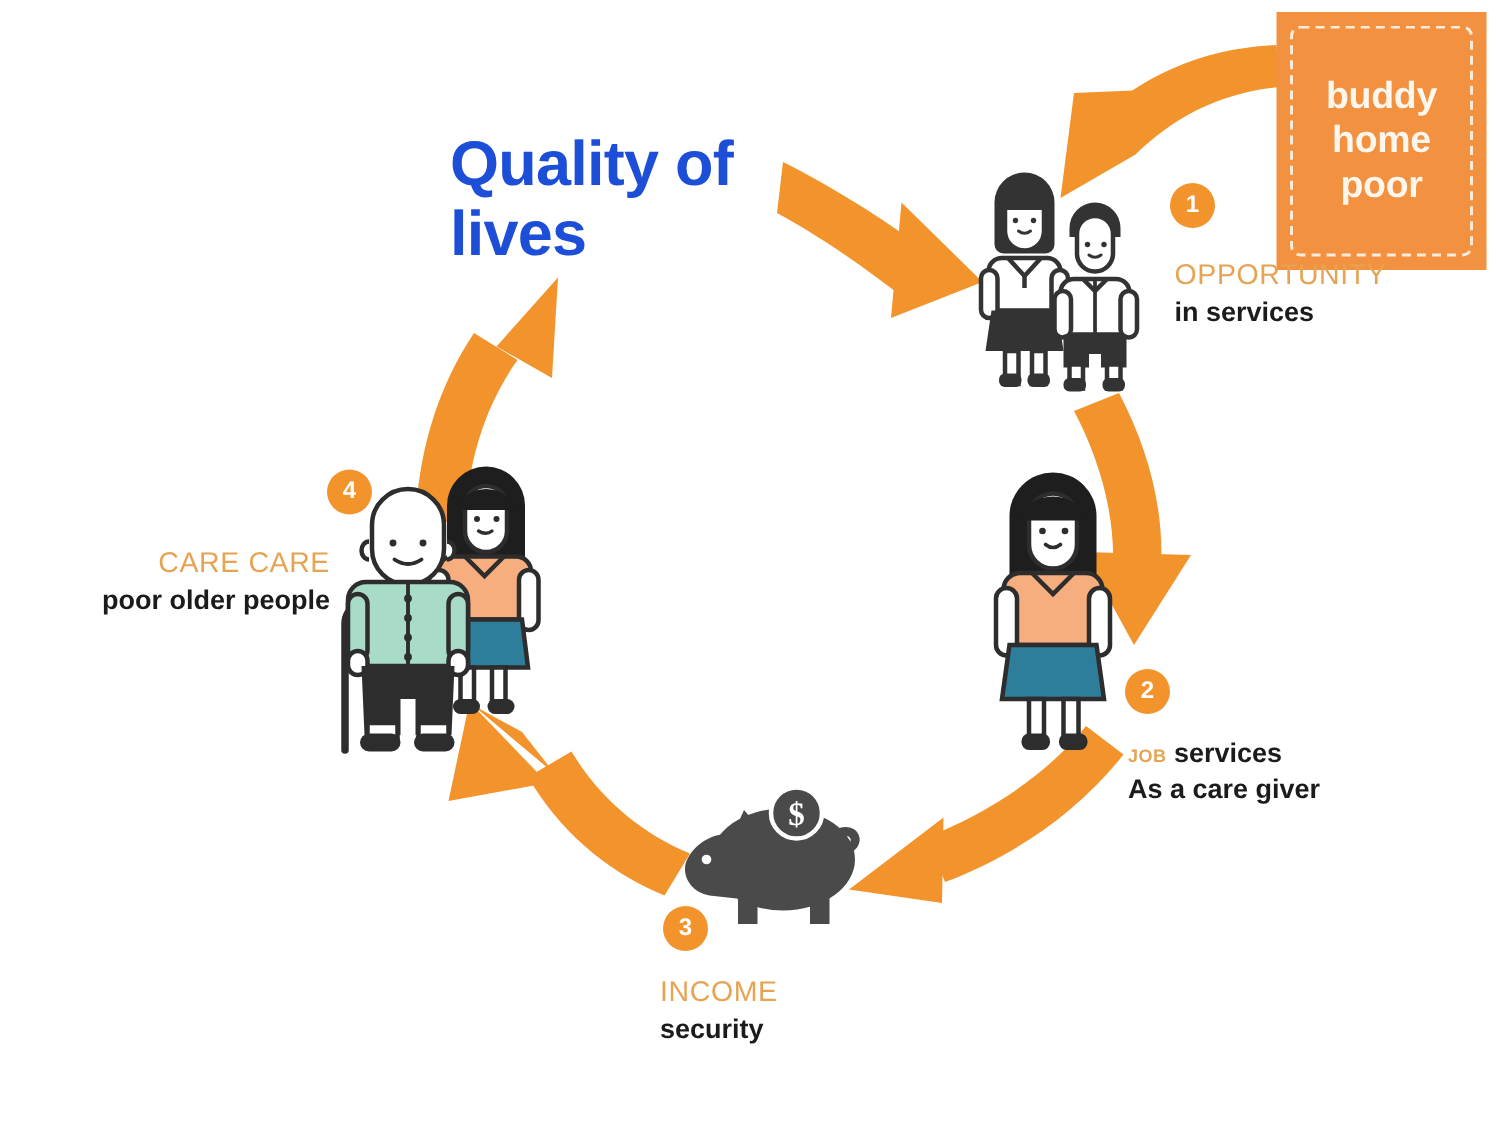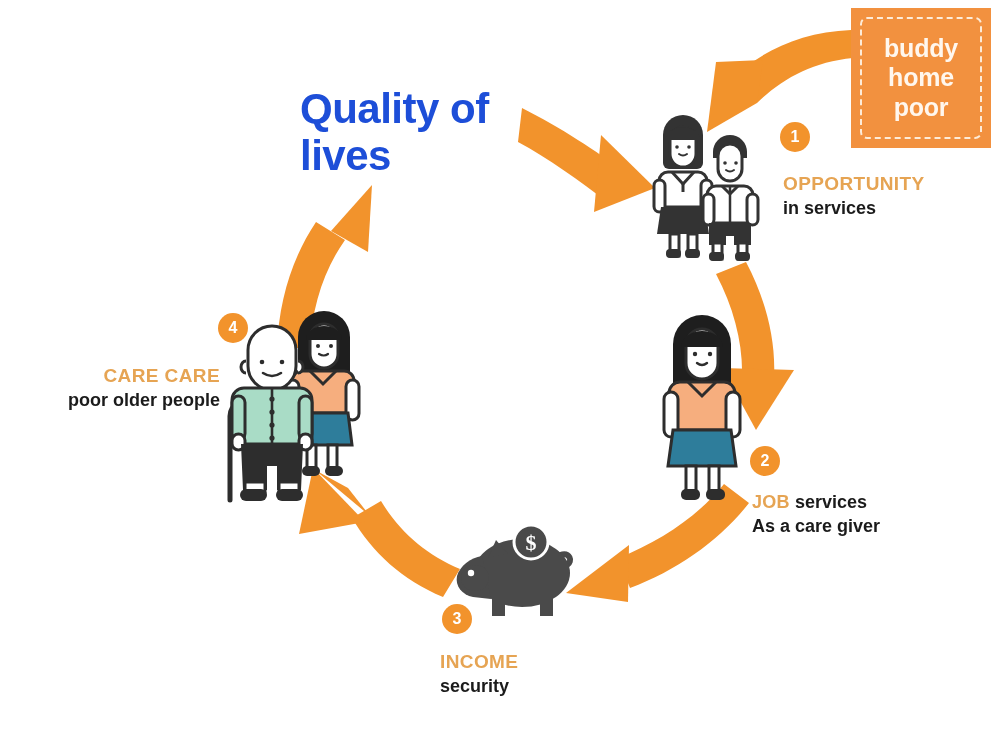--- a/index.html
+++ b/index.html
@@ -20,21 +20,21 @@
   }
   #vec {
     position: absolute; left: 0; top: 0;
     width: 1000px; height: 754px;
   }
 
   
   .brand-box {
     position: absolute;
     left: 851px; top: 8px;
-    width: 140px; height: 140px;
+    width: 140px; height: 172px;
     background: #F2913F;
     display: flex; align-items: center; justify-content: center;
     z-index: 6;
   }
   .brand-inner {
     position: absolute;
     left: 9px; top: 9px; right: 9px; bottom: 9px;
     border: 2px dashed #FDEBD8;
     border-radius: 7px;
   }
@@ -76,35 +76,35 @@
   }
   .badge-1 { left: 780px; top: 122px; }
   .badge-2 { left: 750px; top: 446px; }
   .badge-3 { left: 442px; top: 604px; }
   .badge-4 { left: 218px; top: 313px; }
 
   
   .caption { position: absolute; z-index: 6; }
   .cap-head {
     color: #E6A453;
-    font-weight: bold;
+    font-weight: normal;
     font-size: 19px;
     letter-spacing: 0.4px;
     line-height: 1.25;
   }
   .cap-body {
     color: #1b1b1b;
     font-weight: bold;
     font-size: 18px;
     line-height: 1.34;
   }
   .cap-inline-head {
     color: #E6A453;
     font-weight: bold;
-    font-size: 18px;
+    font-size: 12px;
     letter-spacing: 0.3px;
   }
   .cap-1 { left: 783px; top: 172px; width: 200px; text-align: left; }
   .cap-2 { left: 752px; top: 490px; width: 220px; text-align: left; }
   .cap-3 { left: 440px; top: 650px; width: 180px; text-align: left; }
   .cap-4 { left: 25px; top: 364px; width: 195px; text-align: right; }
 
   .cap-2 .line1 { white-space: nowrap; }
 </style>
 </head>

